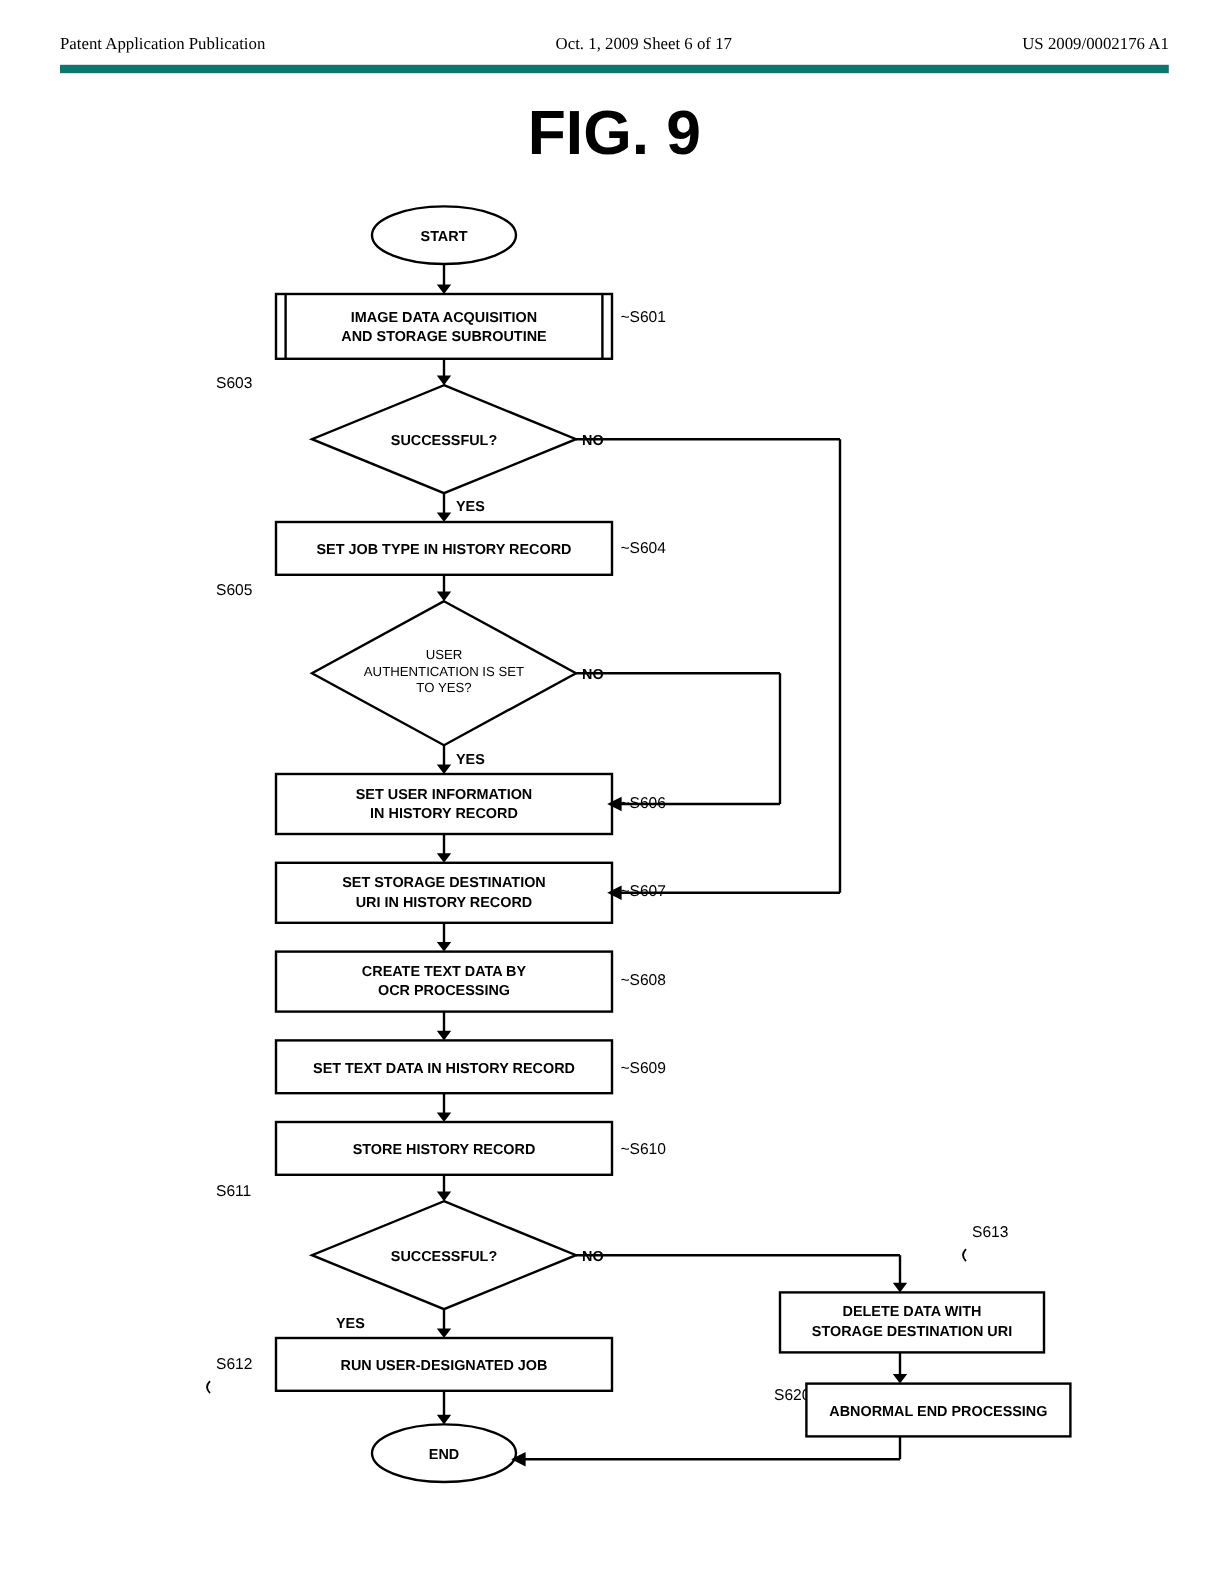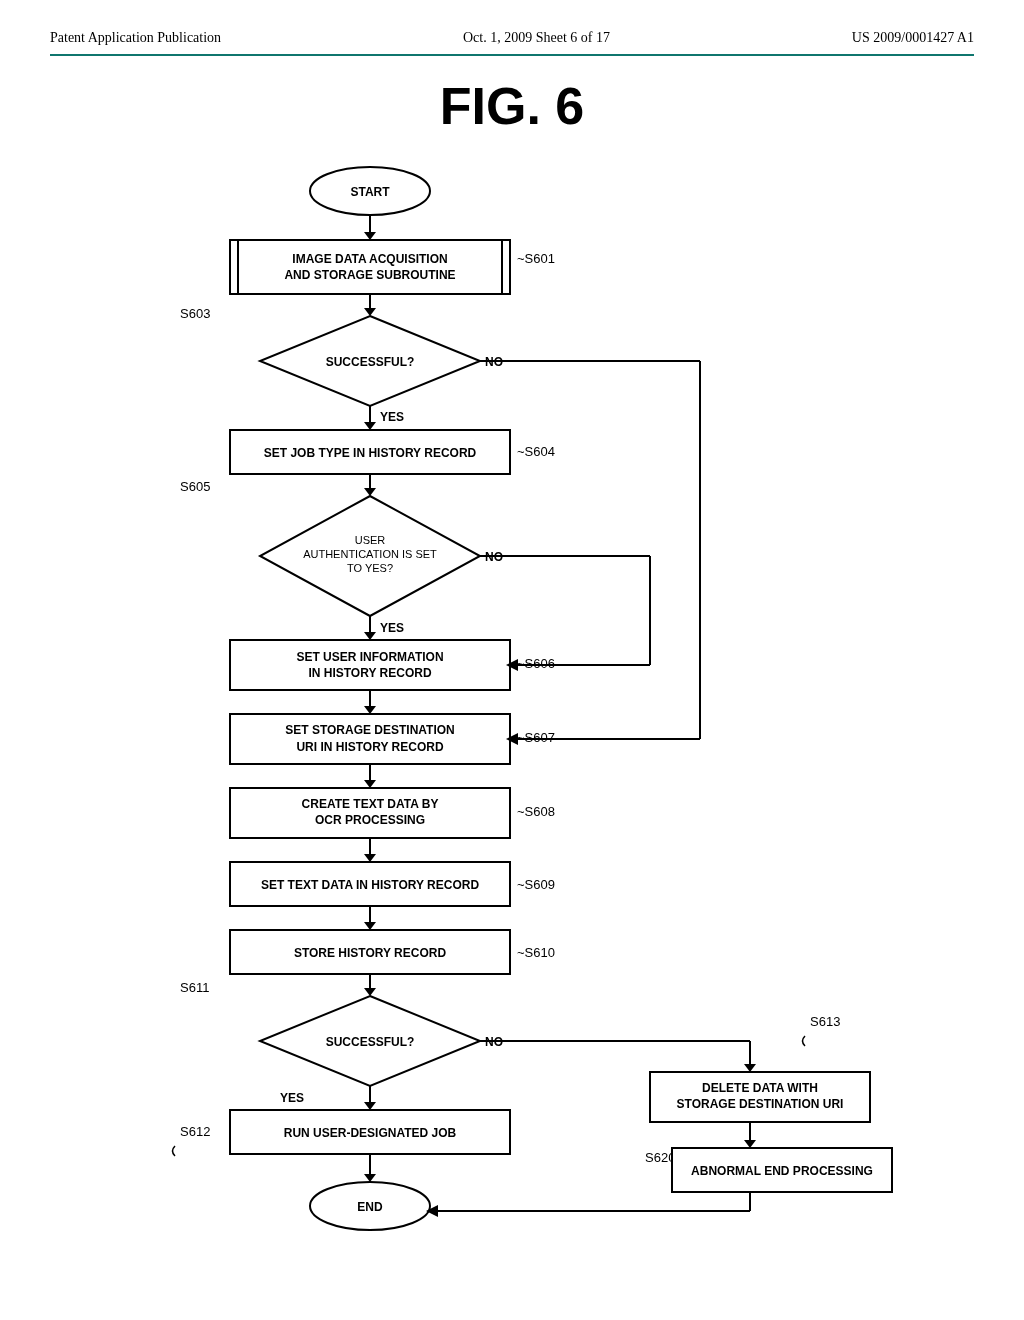--- a/index.html
+++ b/index.html
@@ -14,27 +14,27 @@
   </style>
 </head>
 <body>
 
 <style>
   .page2 { display: block; }
 </style>
 
 <div class="page2" style="width:1024px; min-height:1320px; background:#fff; font-family:'Times New Roman',Times,serif; padding:30px 50px; position:relative;">
 
-  <div style="display:flex; justify-content:space-between; align-items:center; border-bottom:2px solid #0f766e; padding-bottom:8px; margin-bottom:20px; font-size:14px;">
+  <div style="display:flex; justify-content:space-between; align-items:center; border-bottom:7px solid #0f766e; padding-bottom:8px; margin-bottom:20px; font-size:14px;">
     <span>Patent Application Publication</span>
     <span>Oct. 1, 2009   Sheet 6 of 17</span>
-    <span>US 2009/0001427 A1</span>
+    <span>US 2009/0002176 A1</span>
   </div>
 
-  <div style="text-align:center; font-size:52px; font-weight:bold; margin-bottom:20px; font-family:Arial,sans-serif;">FIG. 6</div>
+  <div style="text-align:center; font-size:52px; font-weight:bold; margin-bottom:20px; font-family:Arial,sans-serif;">FIG. 9</div>
 
   <svg width="924" height="1100" viewBox="0 0 924 1100" xmlns="http://www.w3.org/2000/svg" style="display:block; margin:0 auto;">
 
     <defs>
       <style>
         .fc-text { font-family: Arial, sans-serif; font-size: 12px; }
         .fc-text-sm { font-family: Arial, sans-serif; font-size: 11px; }
         .fc-text-bold { font-family: Arial, sans-serif; font-size: 12px; font-weight: bold; }
         .fc-label { font-family: Arial, sans-serif; font-size: 13px; }
       </style>

